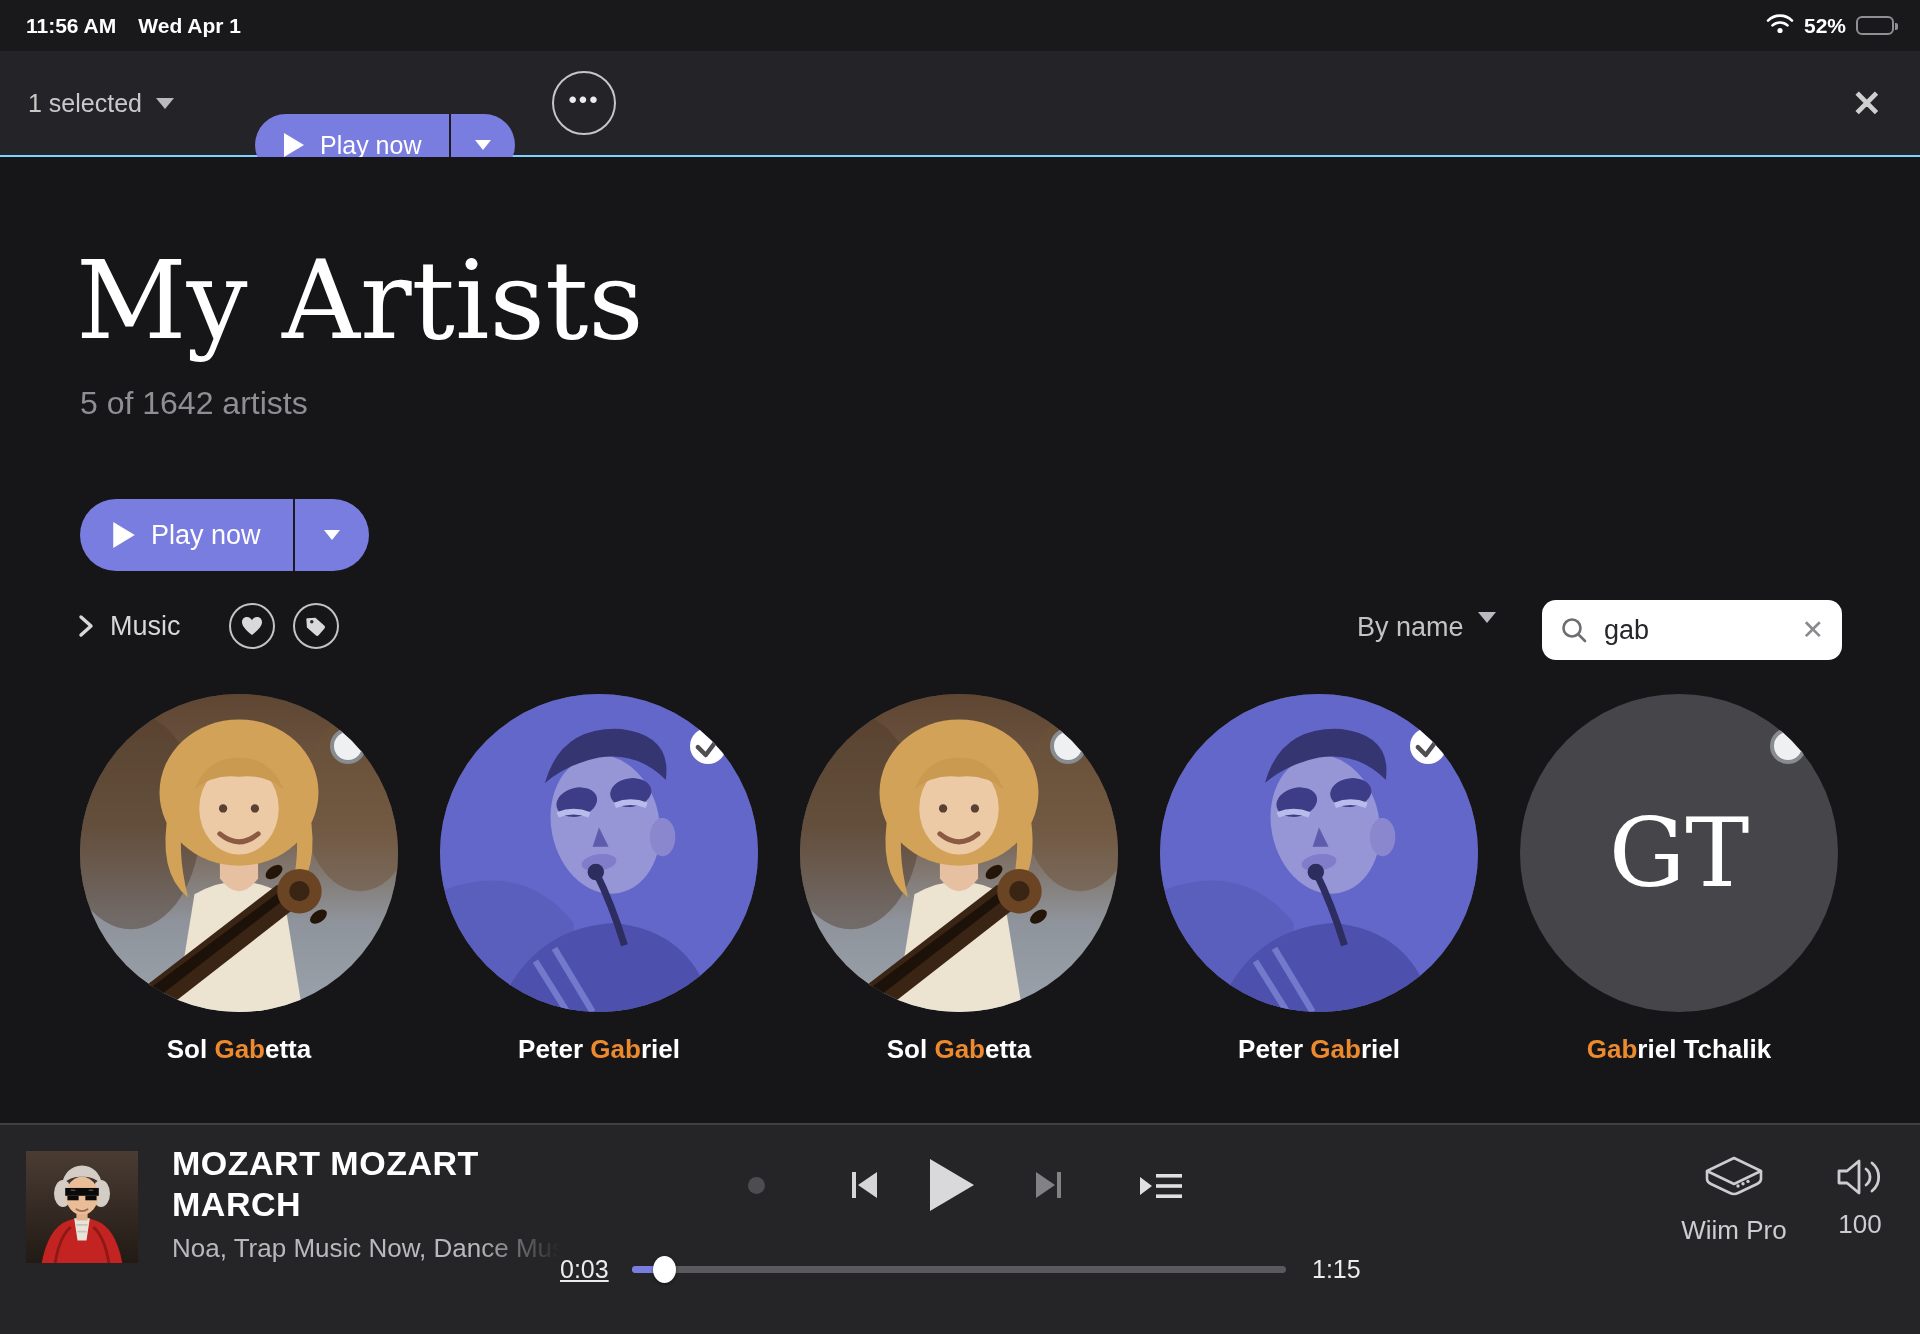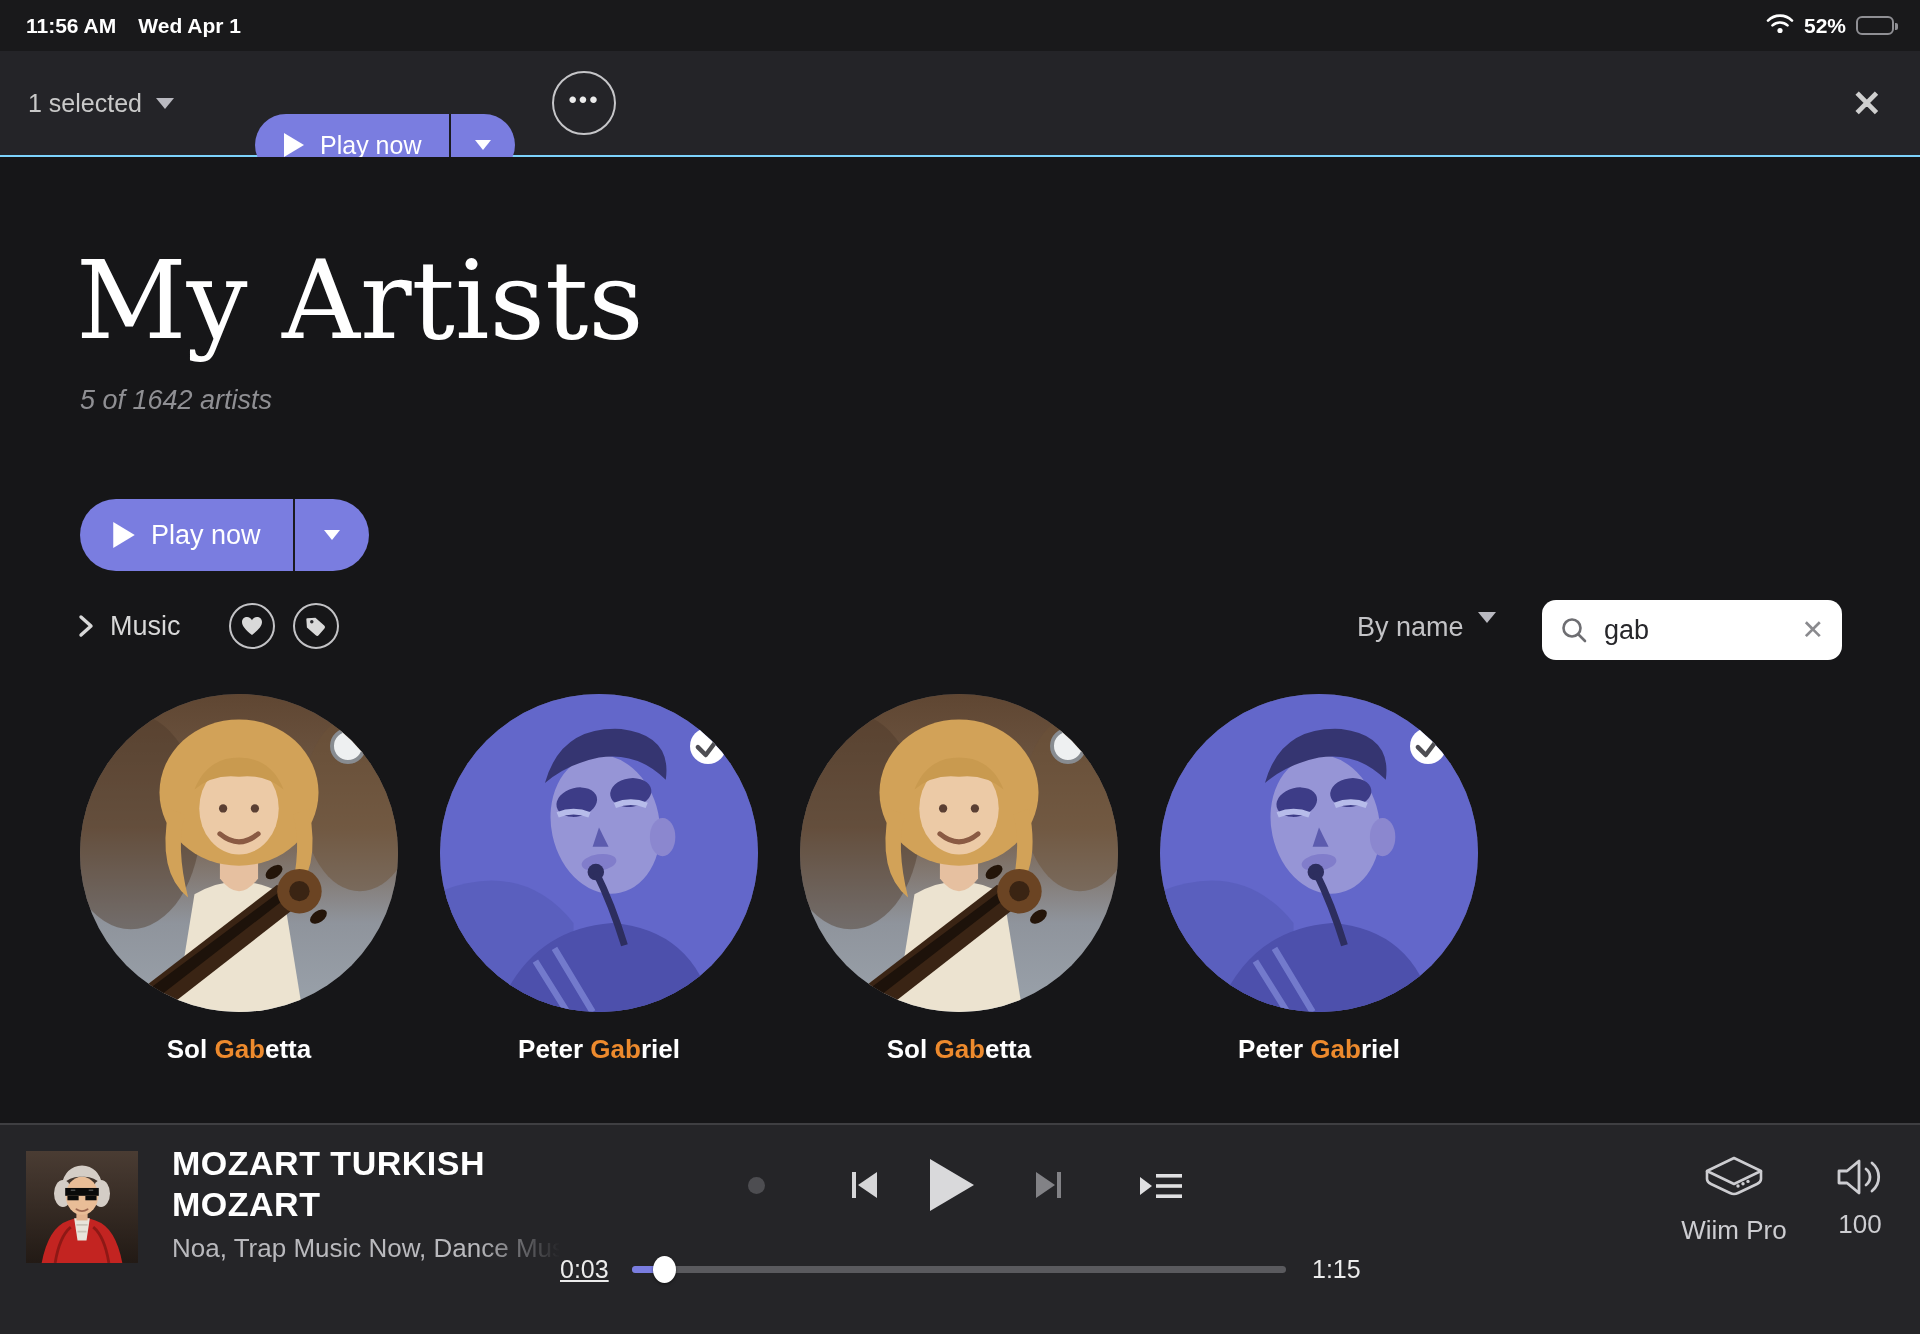--- a/index.html
+++ b/index.html
@@ -25,21 +25,21 @@
   .pill .pill-divider{width:2px;background:#1b1b20;}
   .pill .pill-caret{width:64px;display:flex;align-items:center;justify-content:center;cursor:pointer;}
   .pill .caret-down{border-top-color:#fff;border-left-width:8px;border-right-width:8px;border-top-width:10px;}
   .toolbar-pill{position:absolute;left:255px;top:21px;}
   .more-button{position:absolute;left:552px;top:20px;width:64px;height:64px;border:2px solid #c6c6c9;border-radius:50%;
     box-sizing:border-box;display:flex;align-items:center;justify-content:center;color:#ececec;font-size:24px;letter-spacing:2px;cursor:pointer;padding-bottom:6px;}
   .close-button{position:absolute;right:38px;top:32px;font-size:36px;color:#cfcfcf;cursor:pointer;font-weight:700;}
   
   .content{position:absolute;top:157px;left:0;width:1920px;height:966px;background:#161618;}
   .page-title{position:absolute;left:76px;top:90px;font-family:"DejaVu Serif",serif;font-size:108px;color:#fff;line-height:1;}
-  .page-subtitle{position:absolute;left:80px;top:228px;font-size:27px;color:#8f8f93;font-style:italic;}
+  .page-subtitle{position:absolute;left:80px;top:228px;font-size:32px;color:#8f8f93;}
   .hero-pill{position:absolute;left:80px;top:300px;}
   .hero-pill .pill{height:72px;border-radius:36px;}
   .hero-pill .pill-main{font-size:27px;padding:0 32px;}
   .hero-pill .pill-caret{width:74px;}
   .filter-row-left{position:absolute;left:76px;top:446px;display:flex;align-items:center;}
   .focus-toggle{display:flex;align-items:center;gap:14px;color:#d8d8d8;font-size:27px;cursor:pointer;}
   .icon-circle{width:46px;height:46px;border:2px solid #c3c3c6;border-radius:50%;box-sizing:border-box;
     display:flex;align-items:center;justify-content:center;cursor:pointer;}
   .heart-btn{margin-left:48px;}
   .tag-btn{margin-left:18px;}
@@ -301,32 +301,39 @@
           </svg>
         <div class="badge checked">
           <svg width="24" height="24" viewBox="0 0 32 32">
             <polyline points="7,17 14,24 26,8" stroke="#4d4d52" stroke-width="4" fill="none" stroke-linecap="round" stroke-linejoin="round"></polyline>
           </svg>
         </div>
       </div>
       <div class="artist-name"><span>Peter </span><span class="match">Gab</span><span>riel</span></div>
     </div>
 
+    <div class="artist-cell">
+      <div class="artwork">
+        <div class="initials">GT</div>
+        <div class="badge unchecked"></div>
+      </div>
+      <div class="artist-name"><span></span><span class="match">Gab</span><span>riel Tchalik</span></div>
+    </div>
 
   </div>
 </div>
 
 <div class="now-playing">
   <div class="album-art">
     <svg>
         <use href="#art-mozart"></use>
       </svg>
   </div>
   <div class="track-info">
-    <div class="track-title">MOZART TURKISH MOZART</div>
+    <div class="track-title">MOZART MOZART MARCH</div>
     <div class="track-subtitle">Noa, Trap Music Now, Dance Music N</div>
   </div>
 
   <div class="t-dot"></div>
 
   <div class="t-btn t-prev">
     <svg width="38" height="38" viewBox="0 0 38 38">
       <rect x="7" y="6" width="4" height="26" fill="#d6d6d8"></rect>
       <polygon points="32,6 13,19 32,32" fill="#d6d6d8"></polygon>
     </svg>

